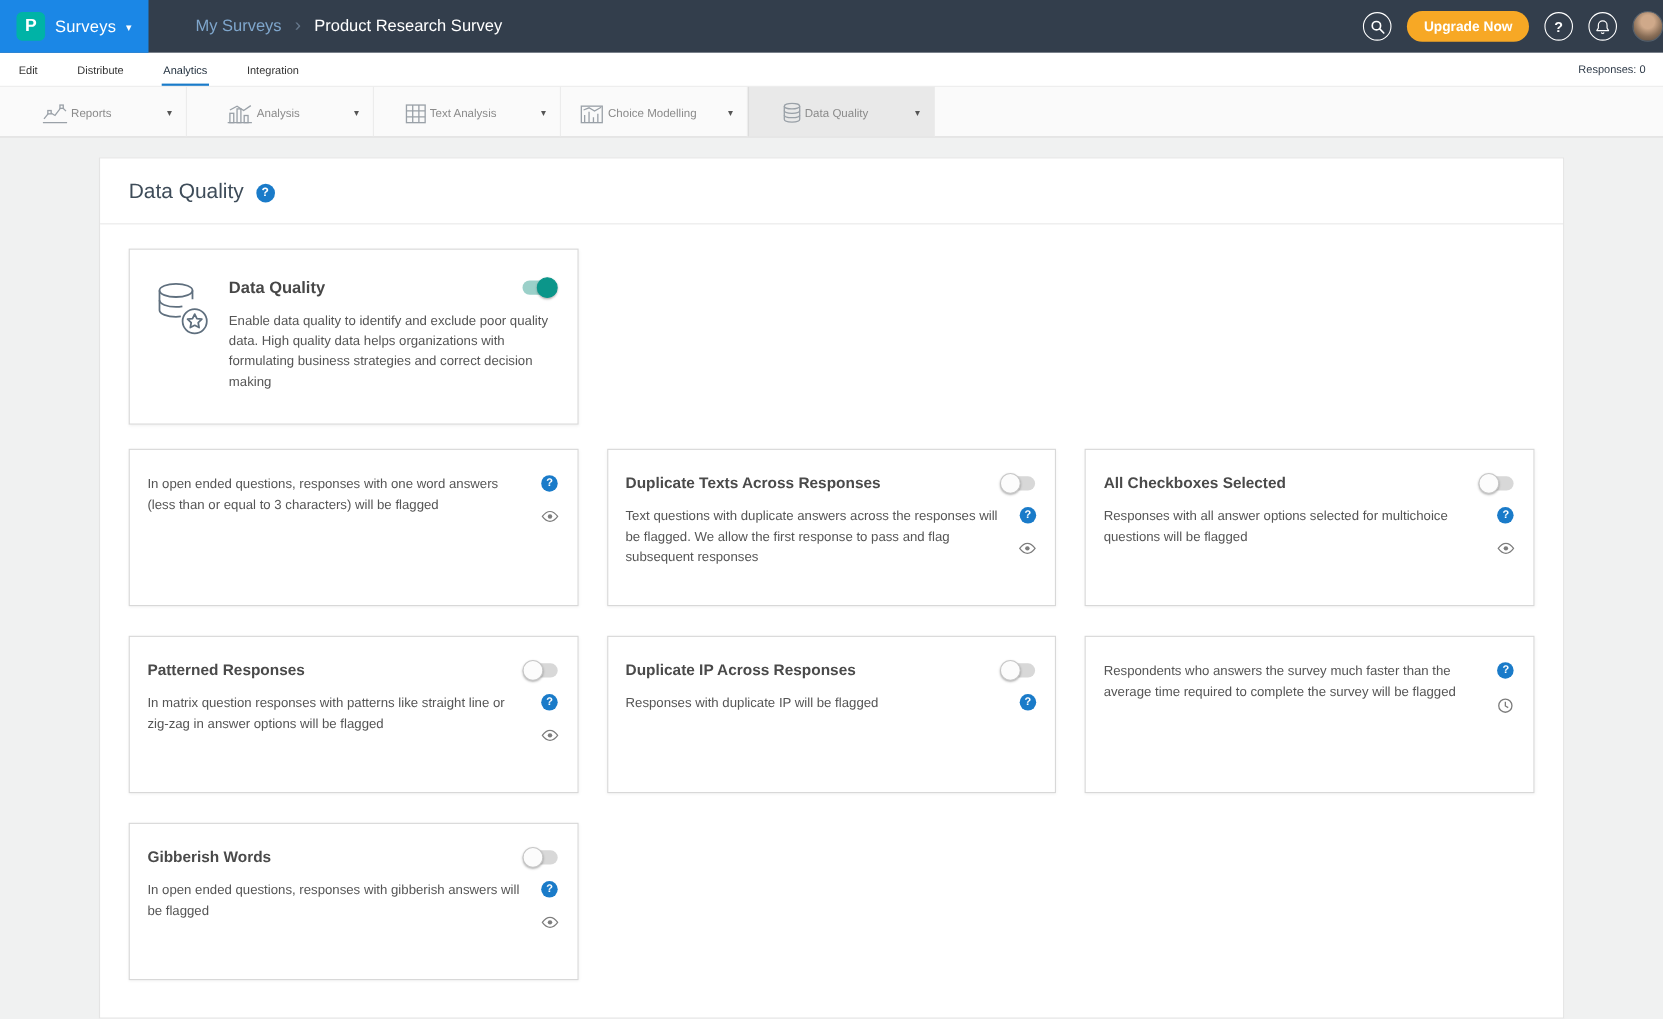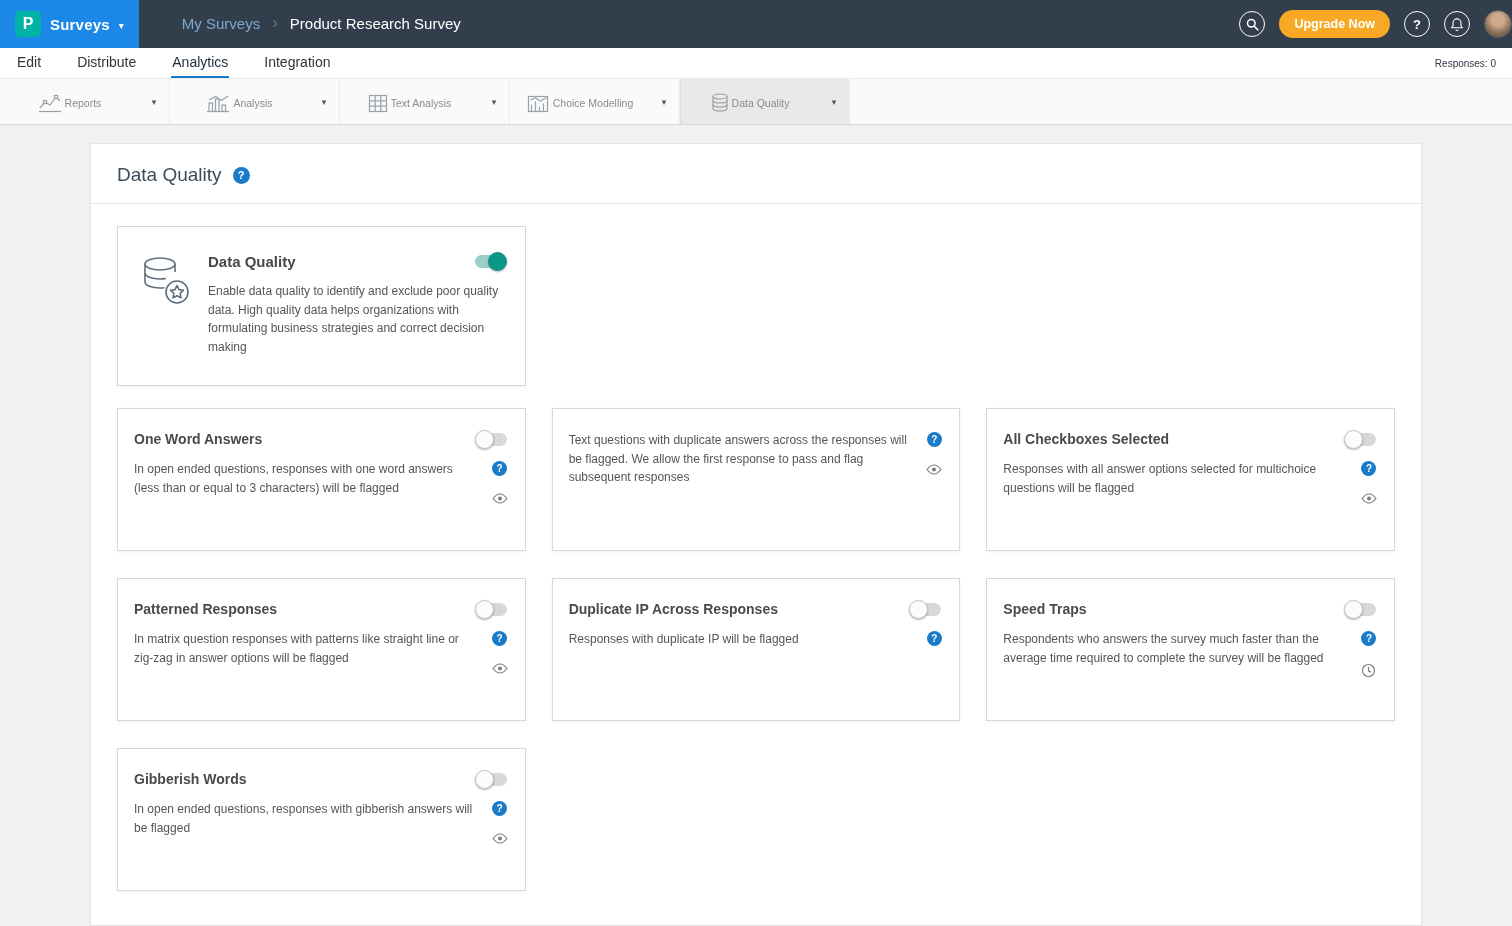--- a/index.html
+++ b/index.html
@@ -9,36 +9,36 @@
     font-family:"Liberation Sans", sans-serif;
     background:#f0f1f1;
     color:#333;
     min-height:926px;
   }
 
   
   .topbar { height:48px; background:#333e4c; display:flex; align-items:center; }
   .brand { height:48px; background:#1b87e6; display:flex; align-items:center; padding:0 15px; gap:9px; cursor:pointer; }
   .logo { width:26px; height:26px; border-radius:5px; background:#00b3a6; color:#fff; font-weight:bold; font-size:16px; display:flex; align-items:center; justify-content:center; }
-  .brand-label { color:#fff; font-size:15px; font-weight:700; letter-spacing:.2px; }
+  .brand-label { color:#fff; font-size:15px; font-weight:400; letter-spacing:.2px; }
   .brand-caret { color:#fff; font-size:10px; margin-top:2px; }
   .crumbs { display:flex; align-items:flex-start; gap:12px; margin-left:43px; font-size:15px; }
   .crumb-link { color:#7fa6cc; cursor:pointer; text-decoration:none; }
   .crumb-sep { color:#67788c; font-size:17px; margin-top:-2px; }
   .crumb-current { color:#fff; }
   .topbar-right { margin-left:auto; display:flex; align-items:center; gap:14px; }
   .ring { width:26px; height:26px; border:1.5px solid #fff; border-radius:50%; display:flex; align-items:center; justify-content:center; color:#fff; font-size:13px; font-weight:bold; cursor:pointer; flex:none; }
   .upgrade { background:#f7a825; color:#fff; font-weight:700; font-size:12.5px; border:none; border-radius:14px; padding:7px 15px; cursor:pointer; font-family:inherit; }
   .bell-btn { cursor:pointer; display:flex; }
   .avatar { width:28px; height:28px; border-radius:50%; border:1px solid #55606c; background:radial-gradient(circle at 50% 34%, #cfa98a 28%, #8a6f58 62%, #4e4238 100%); cursor:pointer; }
 
   
   .tabs { height:31px; background:#fff; display:flex; align-items:center; padding:0 16px; border-bottom:1px solid #ececec; }
   .tabs-items { display:flex; align-items:flex-end; height:100%; }
-  .tab { margin-right:34px; font-size:14px; color:#333; cursor:pointer; padding:7px 1px 6px; border-bottom:2px solid transparent; }
+  .tab { margin-right:34px; font-size:10px; color:#333; cursor:pointer; padding:7px 1px 6px; border-bottom:2px solid transparent; }
   .tab.active { color:#1c2b3a; border-bottom-color:#1a7bc9; }
   .responses { margin-left:auto; font-size:10px; color:#2e3a48; }
 
   
   .toolbar { height:46px; background:#fafafa; border-bottom:1px solid #d8d8d8; display:flex; }
   .tb-item { width:170px; display:flex; align-items:center; border-right:1px solid #ececec; cursor:pointer; }
   .tb-main { flex:1; display:flex; align-items:center; justify-content:center; gap:3px; padding-top:3px; }
   .tb-icon { height:20px; display:flex; align-items:flex-end; }
   .tb-label { font-size:10.5px; color:#8b8b8b; white-space:nowrap; }
   .tb-caret { width:30px; text-align:center; color:#555; font-size:9px; }
@@ -219,42 +219,42 @@
             <span class="toggle on">
                 <span class="knob"></span>
               </span>
           </div>
           <p>Enable data quality to identify and exclude poor quality data. High quality data helps organizations with formulating business strategies and correct decision making</p>
         </div>
       </div>
 
       <div class="cards-grid">
           <div class="card">
-    <div class="card-head">
-      <h3 class="card-title">One Word Answers</h3>
-      <span class="toggle">
-                <span class="knob"></span>
-              </span>
-    </div>
     <div class="card-body">
       <p class="card-desc">In open ended questions, responses with one word answers (less than or equal to 3 characters) will be flagged</p>
       <div class="card-rail">
         <span class="help-dot sm">
                   <span class="glyph">?</span>
                 </span>
         <span class="rail-icon">
                   <svg width="16" height="11" viewBox="0 0 16 11" fill="none" stroke="#7d7d7d" stroke-width="1.1">
                     <path d="M1 5.5C3.4 2.3 5.7 1 8 1s4.6 1.3 7 4.5C12.6 8.7 10.3 10 8 10S3.4 8.7 1 5.5z"></path>
                     <circle cx="8" cy="5.5" r="2" fill="#7d7d7d" stroke="none"></circle>
                   </svg>
                 </span>
       </div>
     </div>
   </div>
           <div class="card">
+    <div class="card-head">
+      <h3 class="card-title">Duplicate Texts Across Responses</h3>
+      <span class="toggle">
+                <span class="knob"></span>
+              </span>
+    </div>
     <div class="card-body">
       <p class="card-desc">Text questions with duplicate answers across the responses will be flagged. We allow the first response to pass and flag subsequent responses</p>
       <div class="card-rail">
         <span class="help-dot sm">
                   <span class="glyph">?</span>
                 </span>
         <span class="rail-icon">
                   <svg width="16" height="11" viewBox="0 0 16 11" fill="none" stroke="#7d7d7d" stroke-width="1.1">
                     <path d="M1 5.5C3.4 2.3 5.7 1 8 1s4.6 1.3 7 4.5C12.6 8.7 10.3 10 8 10S3.4 8.7 1 5.5z"></path>
                     <circle cx="8" cy="5.5" r="2" fill="#7d7d7d" stroke="none"></circle>
@@ -318,26 +318,20 @@
       <p class="card-desc">Responses with duplicate IP will be flagged</p>
       <div class="card-rail">
         <span class="help-dot sm">
                   <span class="glyph">?</span>
                 </span>
 
       </div>
     </div>
   </div>
           <div class="card">
-    <div class="card-head">
-      <h3 class="card-title">Speed Traps</h3>
-      <span class="toggle">
-                <span class="knob"></span>
-              </span>
-    </div>
     <div class="card-body">
       <p class="card-desc">Respondents who answers the survey much faster than the average time required to complete the survey will be flagged</p>
       <div class="card-rail">
         <span class="help-dot sm">
                   <span class="glyph">?</span>
                 </span>
         <span class="rail-icon">
                   <svg width="15" height="15" viewBox="0 0 15 15" fill="none" stroke="#7d7d7d" stroke-width="1.2">
                     <circle cx="7.5" cy="7.5" r="6"></circle>
                     <path d="M7.5 4v3.8l2.6 1.5"></path>

